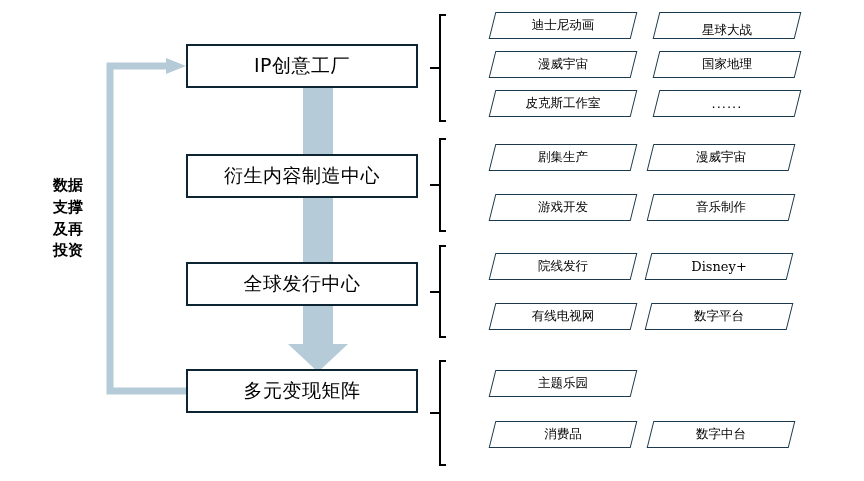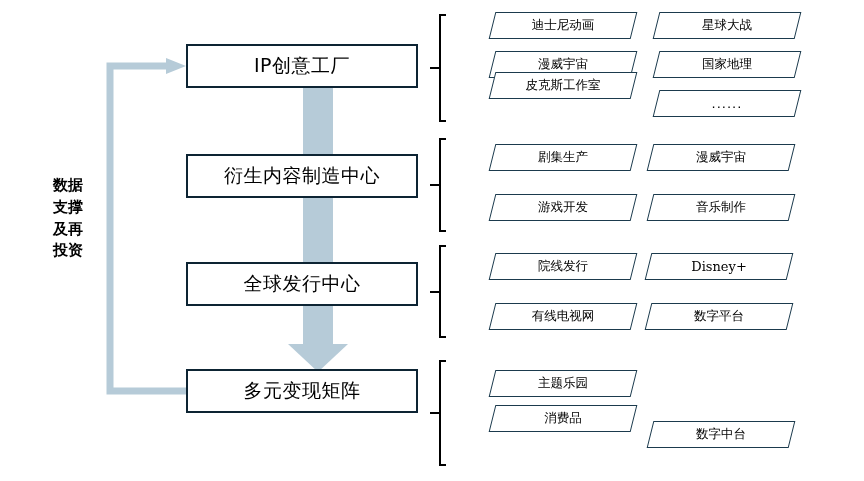--- a/index.html
+++ b/index.html
@@ -168,33 +168,33 @@
     <div class="b-vert"></div>
     <div class="b-cap b-cap-top"></div>
     <div class="b-cap b-cap-bot"></div>
     <div class="b-stub"></div>
   </div>
 
   <div class="sub-item" style="left:492px; top:12px;">
     <div class="skew-bg"></div>
     <div class="sub-label">迪士尼动画</div>
   </div>
-  <div class="sub-item" style="left:656px; top:12px;">
+  <div class="sub-item" style="left:656px; top:12px;align-items:flex-end;">
     <div class="skew-bg"></div>
     <div class="sub-label">星球大战</div>
   </div>
   <div class="sub-item" style="left:492px; top:51px;">
     <div class="skew-bg"></div>
     <div class="sub-label">漫威宇宙</div>
   </div>
   <div class="sub-item" style="left:656px; top:51px;">
     <div class="skew-bg"></div>
     <div class="sub-label">国家地理</div>
   </div>
-  <div class="sub-item" style="left:492px; top:72px;">
+  <div class="sub-item" style="left:492px; top:90px;">
     <div class="skew-bg"></div>
     <div class="sub-label">皮克斯工作室</div>
   </div>
   <div class="sub-item" style="left:656px; top:90px;">
     <div class="skew-bg"></div>
     <div class="sub-label dots">......</div>
   </div>
 
   <div class="stage-box stage-1">
     <div class="stage-label">衍生内容制造中心</div>
@@ -257,21 +257,21 @@
     <div class="b-vert"></div>
     <div class="b-cap b-cap-top"></div>
     <div class="b-cap b-cap-bot"></div>
     <div class="b-stub"></div>
   </div>
 
   <div class="sub-item" style="left:492px; top:370px;">
     <div class="skew-bg"></div>
     <div class="sub-label">主题乐园</div>
   </div>
-  <div class="sub-item" style="left:492px; top:405px;">
+  <div class="sub-item" style="left:492px; top:421px;">
     <div class="skew-bg"></div>
     <div class="sub-label">消费品</div>
   </div>
   <div class="sub-item" style="left:650px; top:421px;">
     <div class="skew-bg"></div>
     <div class="sub-label">数字中台</div>
   </div>
 
 </div>
 

